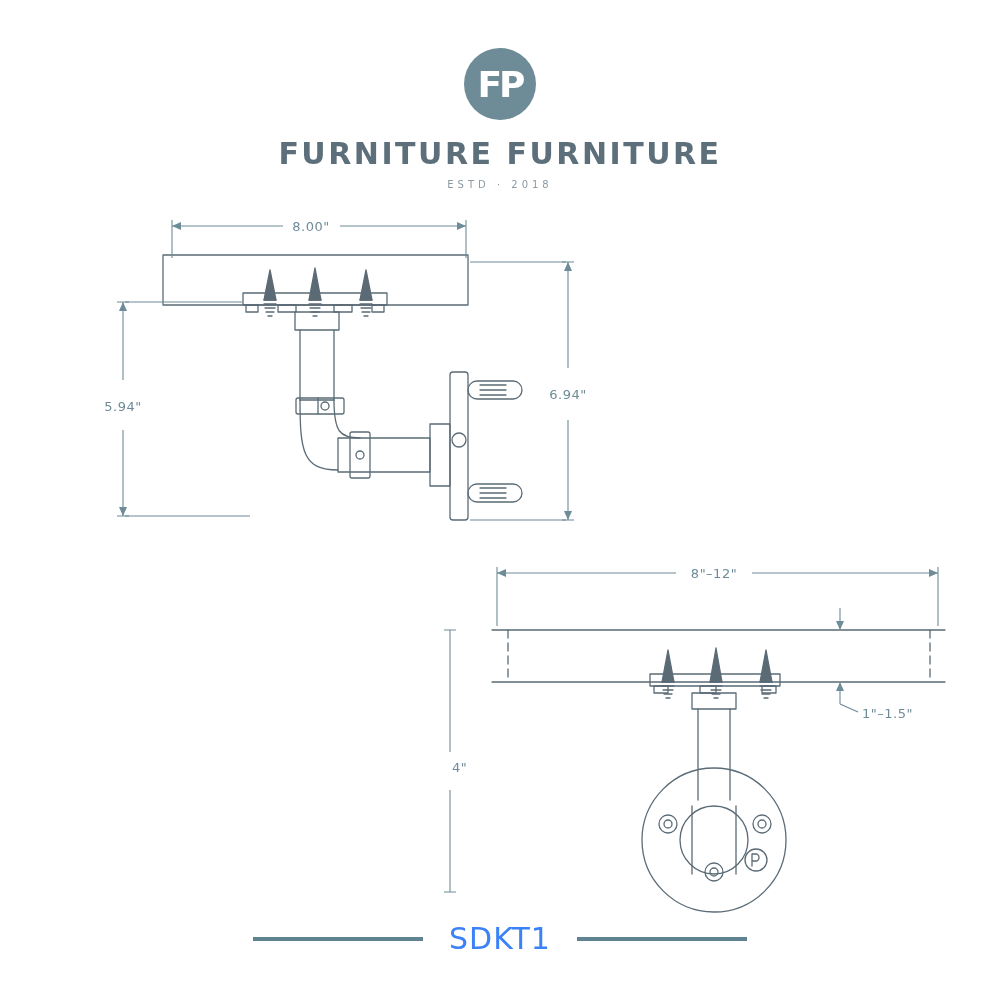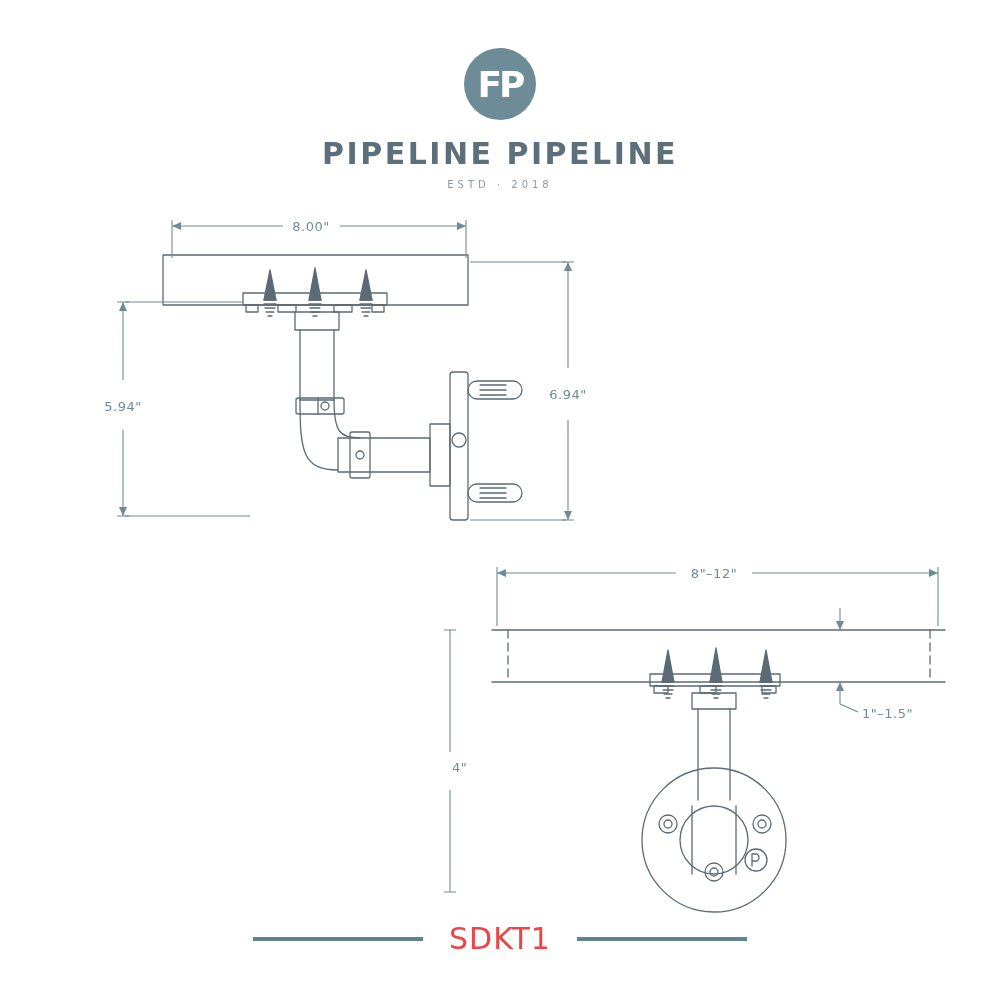--- a/index.html
+++ b/index.html
@@ -90,41 +90,41 @@
   }
   .footer .rule {
     width: 170px;
     height: 4px;
     background: #5f8391;
   }
   .footer .code {
     font-family: "DejaVu Sans", sans-serif;
     font-size: 30px;
     letter-spacing: 1px;
-    color: #ef4444;
+    color: #3b82f6;
   }
 
   .dim-label {
     font-family: "DejaVu Sans", sans-serif;
     fill: #6e8c98;
     font-size: 13px;
     letter-spacing: 0.5px;
   }
 </style>
 </head>
 <body>
 
 <div class="page">
 
   <div class="brand">
     <div class="brand-logo">
       <div class="disc"></div>
       <div class="glyph">FP</div>
     </div>
-    <div class="brand-name">PIPELINE PIPELINE</div>
+    <div class="brand-name">FURNITURE FURNITURE</div>
     <div class="brand-sub">ESTD · 2018</div>
   </div>
 
   <svg class="drawing" width="1000" height="1000" viewBox="0 0 1000 1000">
 
     <g fill="none" stroke="#5b6b76" stroke-width="1.3" stroke-linejoin="round" stroke-linecap="round">
 
       <g>
 
         <rect x="163" y="255" width="305" height="50"></rect>

